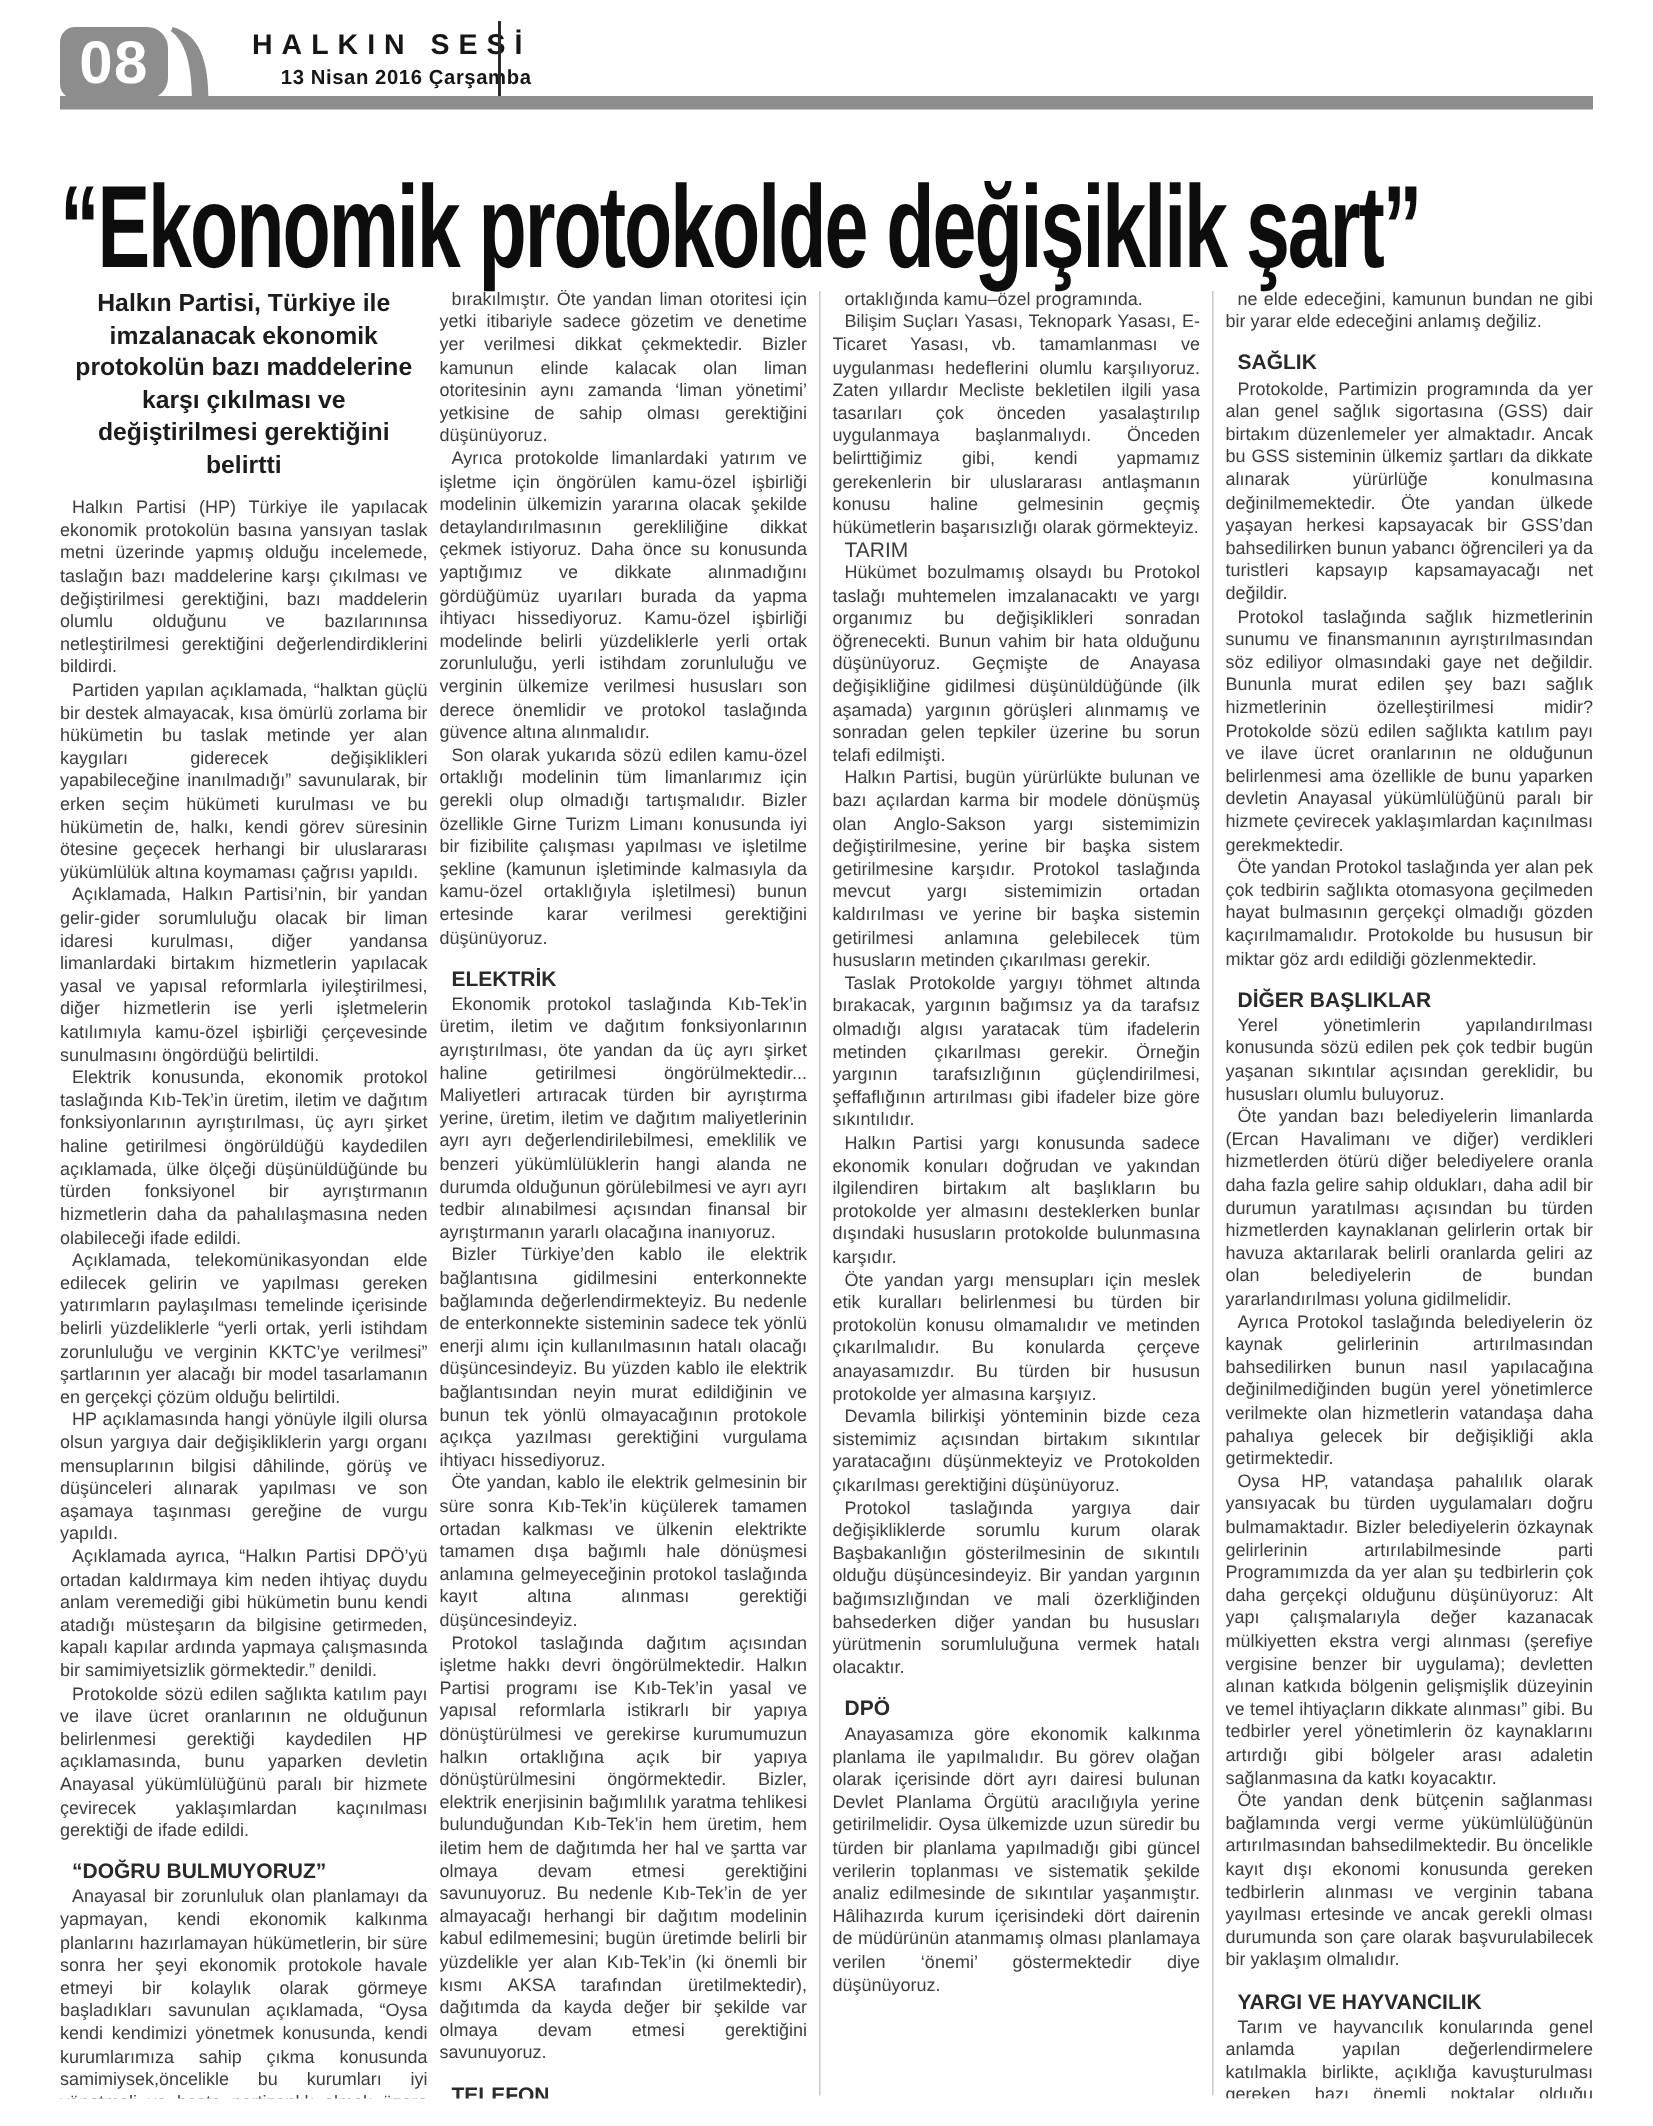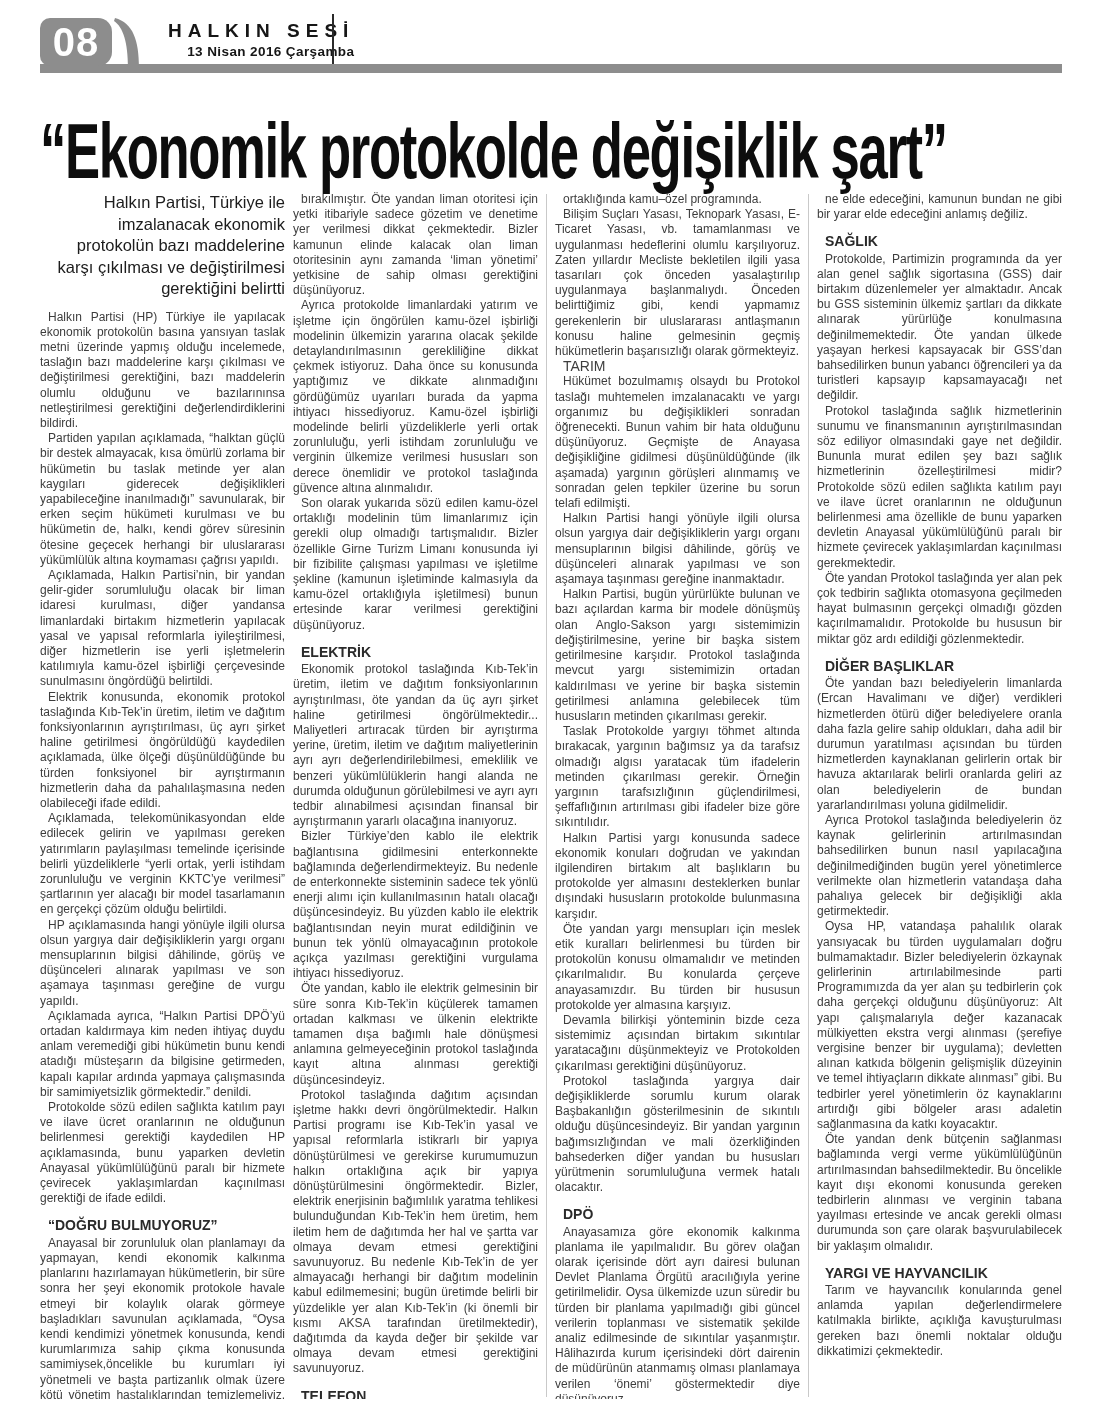--- a/index.html
+++ b/index.html
@@ -35,22 +35,22 @@
     transform:scaleX(0.675); transform-origin:left center;
   }
   
   .columns {
     position:absolute; top:192px; left:40px; right:40px; bottom:18px;
     display:flex; gap:8px; overflow:hidden;
   }
   .col { flex:0 0 245px; width:245px; overflow:hidden; }
   .colrule { flex:0 0 1px; width:1px; background:var(--rule); margin:2px 0; }
   .lede {
-    margin:0 0 10px 0; font-weight:normal; font-size:16.5px; line-height:21.5px;
-    color:#1c1c1c; text-align:right;
+    margin:0 0 10px 0; font-weight:bold; font-size:16.5px; line-height:21.5px;
+    color:#1c1c1c; text-align:center;
   }
   .para {
     margin:0; font-size:12px; line-height:15.2px; color:var(--body);
     text-align:justify; text-indent:8px;
   }
   .subhead {
     margin:12px 0 2px 0; font-weight:bold; font-size:14px; line-height:15.2px;
     color:#2a2a2a; padding-left:8px;
   }
   .subhead.plain { font-weight:normal; margin:0; color:var(--body); }
@@ -97,38 +97,38 @@
       <p class="para">Öte yandan, kablo ile elektrik gelmesinin bir süre sonra Kıb-Tek’in küçülerek tamamen ortadan kalkması ve ülkenin elektrikte tamamen dışa bağımlı hale dönüşmesi anlamına gelmeyeceğinin protokol taslağında kayıt altına alınması gerektiği düşüncesindeyiz.</p>
       <p class="para">Protokol taslağında dağıtım açısından işletme hakkı devri öngörülmektedir. Halkın Partisi programı ise Kıb-Tek’in yasal ve yapısal reformlarla istikrarlı bir yapıya dönüştürülmesi ve gerekirse kurumumuzun halkın ortaklığına açık bir yapıya dönüştürülmesini öngörmektedir. Bizler, elektrik enerjisinin bağımlılık yaratma tehlikesi bulunduğundan Kıb-Tek’in hem üretim, hem iletim hem de dağıtımda her hal ve şartta var olmaya devam etmesi gerektiğini savunuyoruz. Bu nedenle Kıb-Tek’in de yer almayacağı herhangi bir dağıtım modelinin kabul edilmemesini; bugün üretimde belirli bir yüzdelikle yer alan Kıb-Tek’in (ki önemli bir kısmı AKSA tarafından üretilmektedir), dağıtımda da kayda değer bir şekilde var olmaya devam etmesi gerektiğini savunuyoruz.</p>
       <h3 class="subhead">TELEFON</h3>
     </section>
   <div class="colrule"></div>
   <section class="col">
       <p class="para">ortaklığında kamu–özel programında.</p>
       <p class="para">Bilişim Suçları Yasası, Teknopark Yasası, E-Ticaret Yasası, vb. tamamlanması ve uygulanması hedeflerini olumlu karşılıyoruz. Zaten yıllardır Mecliste bekletilen ilgili yasa tasarıları çok önceden yasalaştırılıp uygulanmaya başlanmalıydı. Önceden belirttiğimiz gibi, kendi yapmamız gerekenlerin bir uluslararası antlaşmanın konusu haline gelmesinin geçmiş hükümetlerin başarısızlığı olarak görmekteyiz.</p>
       <h3 class="subhead plain">TARIM</h3>
       <p class="para">Hükümet bozulmamış olsaydı bu Protokol taslağı muhtemelen imzalanacaktı ve yargı organımız bu değişiklikleri sonradan öğrenecekti. Bunun vahim bir hata olduğunu düşünüyoruz. Geçmişte de Anayasa değişikliğine gidilmesi düşünüldüğünde (ilk aşamada) yargının görüşleri alınmamış ve sonradan gelen tepkiler üzerine bu sorun telafi edilmişti.</p>
-      <p class="para">Halkın Partisi hangi yönüyle ilgili olursa olsun yargıya dair değişikliklerin yargı organı mensuplarının bilgisi dâhilinde, görüş ve düşünceleri alınarak yapılması ve son aşamaya taşınması gereğine inanmaktadır.</p>
       <p class="para">Halkın Partisi, bugün yürürlükte bulunan ve bazı açılardan karma bir modele dönüşmüş olan Anglo-Sakson yargı sistemimizin değiştirilmesine, yerine bir başka sistem getirilmesine karşıdır. Protokol taslağında mevcut yargı sistemimizin ortadan kaldırılması ve yerine bir başka sistemin getirilmesi anlamına gelebilecek tüm hususların metinden çıkarılması gerekir.</p>
       <p class="para">Taslak Protokolde yargıyı töhmet altında bırakacak, yargının bağımsız ya da tarafsız olmadığı algısı yaratacak tüm ifadelerin metinden çıkarılması gerekir. Örneğin yargının tarafsızlığının güçlendirilmesi, şeffaflığının artırılması gibi ifadeler bize göre sıkıntılıdır.</p>
       <p class="para">Halkın Partisi yargı konusunda sadece ekonomik konuları doğrudan ve yakından ilgilendiren birtakım alt başlıkların bu protokolde yer almasını desteklerken bunlar dışındaki hususların protokolde bulunmasına karşıdır.</p>
       <p class="para">Öte yandan yargı mensupları için meslek etik kuralları belirlenmesi bu türden bir protokolün konusu olmamalıdır ve metinden çıkarılmalıdır. Bu konularda çerçeve anayasamızdır. Bu türden bir hususun protokolde yer almasına karşıyız.</p>
       <p class="para">Devamla bilirkişi yönteminin bizde ceza sistemimiz açısından birtakım sıkıntılar yaratacağını düşünmekteyiz ve Protokolden çıkarılması gerektiğini düşünüyoruz.</p>
       <p class="para">Protokol taslağında yargıya dair değişikliklerde sorumlu kurum olarak Başbakanlığın gösterilmesinin de sıkıntılı olduğu düşüncesindeyiz. Bir yandan yargının bağımsızlığından ve mali özerkliğinden bahsederken diğer yandan bu hususları yürütmenin sorumluluğuna vermek hatalı olacaktır.</p>
       <h3 class="subhead">DPÖ</h3>
       <p class="para">Anayasamıza göre ekonomik kalkınma planlama ile yapılmalıdır. Bu görev olağan olarak içerisinde dört ayrı dairesi bulunan Devlet Planlama Örgütü aracılığıyla yerine getirilmelidir. Oysa ülkemizde uzun süredir bu türden bir planlama yapılmadığı gibi güncel verilerin toplanması ve sistematik şekilde analiz edilmesinde de sıkıntılar yaşanmıştır. Hâlihazırda kurum içerisindeki dört dairenin de müdürünün atanmamış olması planlamaya verilen ‘önemi’ göstermektedir diye düşünüyoruz.</p>
     </section>
   <div class="colrule"></div>
   <section class="col">
       <p class="para">ne elde edeceğini, kamunun bundan ne gibi bir yarar elde edeceğini anlamış değiliz.</p>
       <h3 class="subhead">SAĞLIK</h3>
       <p class="para">Protokolde, Partimizin programında da yer alan genel sağlık sigortasına (GSS) dair birtakım düzenlemeler yer almaktadır. Ancak bu GSS sisteminin ülkemiz şartları da dikkate alınarak yürürlüğe konulmasına değinilmemektedir. Öte yandan ülkede yaşayan herkesi kapsayacak bir GSS’dan bahsedilirken bunun yabancı öğrencileri ya da turistleri kapsayıp kapsamayacağı net değildir.</p>
       <p class="para">Protokol taslağında sağlık hizmetlerinin sunumu ve finansmanının ayrıştırılmasından söz ediliyor olmasındaki gaye net değildir. Bununla murat edilen şey bazı sağlık hizmetlerinin özelleştirilmesi midir? Protokolde sözü edilen sağlıkta katılım payı ve ilave ücret oranlarının ne olduğunun belirlenmesi ama özellikle de bunu yaparken devletin Anayasal yükümlülüğünü paralı bir hizmete çevirecek yaklaşımlardan kaçınılması gerekmektedir.</p>
       <p class="para">Öte yandan Protokol taslağında yer alan pek çok tedbirin sağlıkta otomasyona geçilmeden hayat bulmasının gerçekçi olmadığı gözden kaçırılmamalıdır. Protokolde bu hususun bir miktar göz ardı edildiği gözlenmektedir.</p>
       <h3 class="subhead">DİĞER BAŞLIKLAR</h3>
+      <p class="para">Yerel yönetimlerin yapılandırılması konusunda sözü edilen pek çok tedbir bugün yaşanan sıkıntılar açısından gereklidir, bu hususları olumlu buluyoruz.</p>
       <p class="para">Öte yandan bazı belediyelerin limanlarda (Ercan Havalimanı ve diğer) verdikleri hizmetlerden ötürü diğer belediyelere oranla daha fazla gelire sahip oldukları, daha adil bir durumun yaratılması açısından bu türden hizmetlerden kaynaklanan gelirlerin ortak bir havuza aktarılarak belirli oranlarda geliri az olan belediyelerin de bundan yararlandırılması yoluna gidilmelidir.</p>
       <p class="para">Ayrıca Protokol taslağında belediyelerin öz kaynak gelirlerinin artırılmasından bahsedilirken bunun nasıl yapılacağına değinilmediğinden bugün yerel yönetimlerce verilmekte olan hizmetlerin vatandaşa daha pahalıya gelecek bir değişikliği akla getirmektedir.</p>
       <p class="para">Oysa HP, vatandaşa pahalılık olarak yansıyacak bu türden uygulamaları doğru bulmamaktadır. Bizler belediyelerin özkaynak gelirlerinin artırılabilmesinde parti Programımızda da yer alan şu tedbirlerin çok daha gerçekçi olduğunu düşünüyoruz: Alt yapı çalışmalarıyla değer kazanacak mülkiyetten ekstra vergi alınması (şerefiye vergisine benzer bir uygulama); devletten alınan katkıda bölgenin gelişmişlik düzeyinin ve temel ihtiyaçların dikkate alınması” gibi. Bu tedbirler yerel yönetimlerin öz kaynaklarını artırdığı gibi bölgeler arası adaletin sağlanmasına da katkı koyacaktır.</p>
       <p class="para">Öte yandan denk bütçenin sağlanması bağlamında vergi verme yükümlülüğünün artırılmasından bahsedilmektedir. Bu öncelikle kayıt dışı ekonomi konusunda gereken tedbirlerin alınması ve verginin tabana yayılması ertesinde ve ancak gerekli olması durumunda son çare olarak başvurulabilecek bir yaklaşım olmalıdır.</p>
       <h3 class="subhead">YARGI VE HAYVANCILIK</h3>
       <p class="para">Tarım ve hayvancılık konularında genel anlamda yapılan değerlendirmelere katılmakla birlikte, açıklığa kavuşturulması gereken bazı önemli noktalar olduğu dikkatimizi çekmektedir.</p>
     </section>
 </main>
 
 </body></html>

